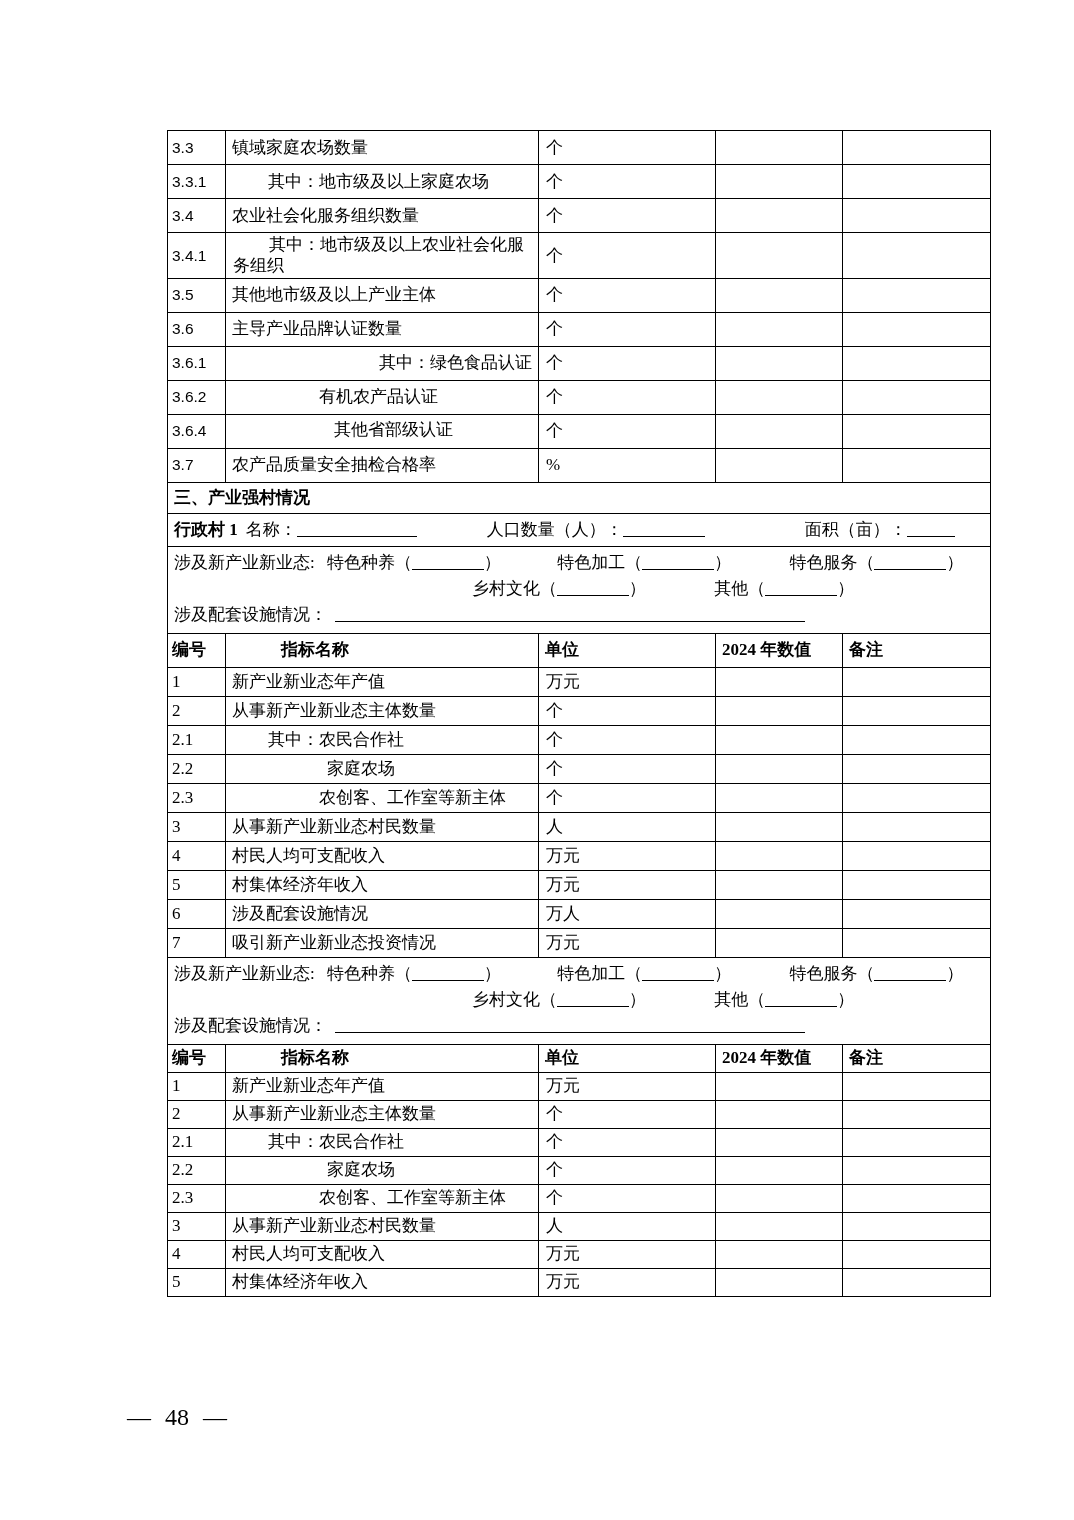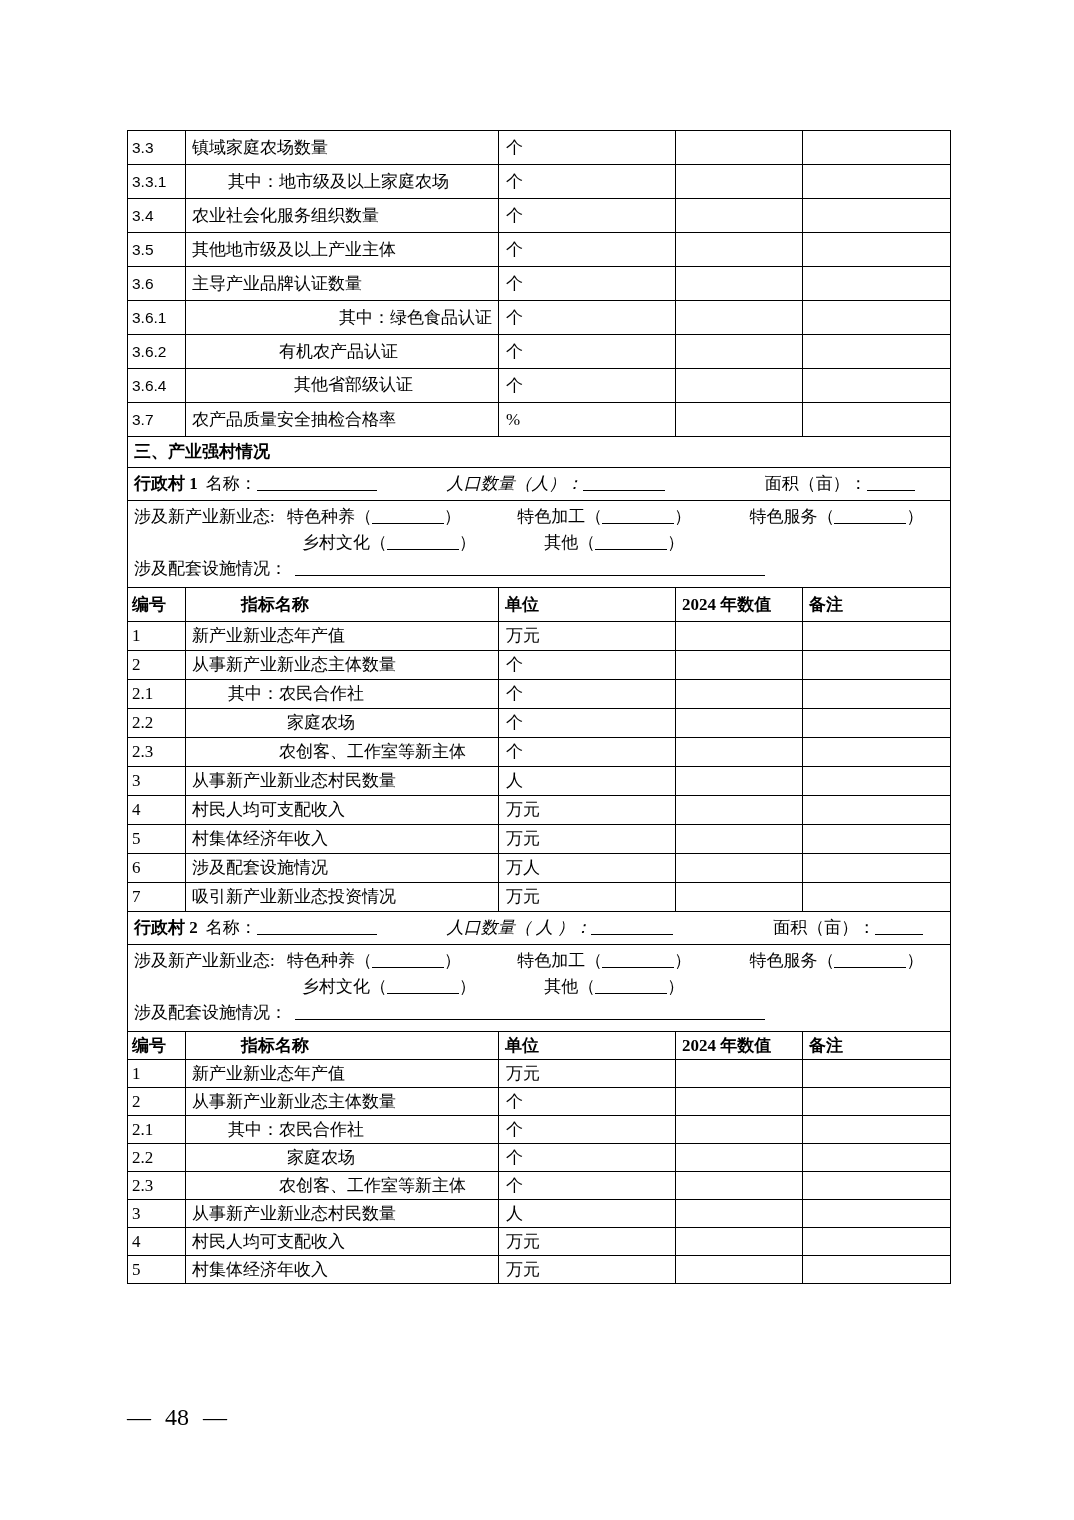--- a/index.html
+++ b/index.html
@@ -2,21 +2,21 @@
 <html><head>
 <meta charset="utf-8">
 <style>
   html,body{margin:0;padding:0;}
   body{
     width:1074px;height:1520px;background:#ffffff;position:relative;
     font-family:"Liberation Serif","DejaVu Serif",serif;color:#000;
     overflow:hidden;
   }
   .table-wrap{position:absolute;left:127px;top:130px;width:823px;}
-  table{border-collapse:collapse;table-layout:fixed;width:823px;}
+  table{border-collapse:collapse;table-layout:fixed;width:823px;margin-left:40px;}
   td{
     border:1px solid #000;padding:1px 6px;font-size:17px;line-height:1.25;
     vertical-align:middle;overflow:hidden;word-break:break-all;
   }
   
   .cid{padding-left:4px;}
   .sans{font-family:"Liberation Sans","DejaVu Sans",sans-serif;font-size:15.5px;}
   .cunit{padding-left:7px;}
   
   tr.rt>td{height:31px;}
@@ -32,26 +32,26 @@
   
   .i1{padding-left:34px;text-align:right;}
   .i2{padding-left:42px;}
   .i3{padding-left:93px;}
   .i4{padding-left:101px;}
   .i5{padding-left:108px;font-family:Liberation Mono, monospace;}
   .fi{padding-left:7px;text-indent:36px;}
   
   .b{font-weight:bold;}
   .ml8{margin-left:8px;}
-  .g1{margin-left:70px;font-style:italic;}
+  .g1{margin-left:70px;}
   .g2{margin-left:100px;}
   
   .cind{padding:3px 6px 5px 6px;vertical-align:top;}
   .ind-line{line-height:26px;white-space:nowrap;}
-  .l2{padding-left:168px;}
+  .l2{padding-left:168px;text-align:center;}
   .m1{margin-left:8px;}
   .m2{margin-left:52px;}
   .m3{margin-left:54px;}
   .m4{margin-left:64px;}
   .bm{margin-left:8px;}
   
   .blank{display:inline-block;border-bottom:1px solid #000;height:15px;vertical-align:-2px;}
   .w48{width:48px;}
   .w72{width:72px;}
   .w82{width:82px;}
@@ -89,20 +89,27 @@
     <td class="cnote"></td>
   </tr>
   <tr class="rt">
     <td class="cid sans">3.4</td>
     <td class="cname">农业社会化服务组织数量</td>
     <td class="cunit">个</td>
     <td class="cval"></td>
     <td class="cnote"></td>
   </tr>
   <tr class="rt">
+    <td class="cid sans">3.4.1</td>
+    <td class="cname fi">其中：地市级及以上农业社会化服务组织</td>
+    <td class="cunit">个</td>
+    <td class="cval"></td>
+    <td class="cnote"></td>
+  </tr>
+  <tr class="rt">
     <td class="cid sans">3.5</td>
     <td class="cname">其他地市级及以上产业主体</td>
     <td class="cunit">个</td>
     <td class="cval"></td>
     <td class="cnote"></td>
   </tr>
   <tr class="rt">
     <td class="cid sans">3.6</td>
     <td class="cname">主导产业品牌认证数量</td>
     <td class="cunit">个</td>
@@ -238,25 +245,20 @@
     <td class="cnote"></td>
   </tr>
   <tr class="rv">
     <td class="cid">7</td>
     <td class="cname">吸引新产业新业态投资情况</td>
     <td class="cunit">万元</td>
     <td class="cval"></td>
     <td class="cnote"></td>
   </tr>
 
-  <tr>
-    <td colspan="5" class="cvt">
-      <span class="b">行政村 2</span><span class="ml8">名称：</span><span class="blank w120"></span><span class="g1">人口数量（ 人 ）：</span><span class="blank w82"></span><span class="g2">面积（亩）：</span><span class="blank w48"></span>
-    </td>
-  </tr>
 
   <tr>
     <td colspan="5" class="cind">
       <div class="ind-line">
         <span>涉及新产业新业态:</span>
         <span class="m1"><span>特色种养（</span><span class="blank w72"></span><span>）</span></span>
         <span class="m2"><span>特色加工（</span><span class="blank w72"></span><span>）</span></span>
         <span class="m3"><span>特色服务（</span><span class="blank w72"></span><span>）</span></span>
       </div>
       <div class="ind-line l2">

